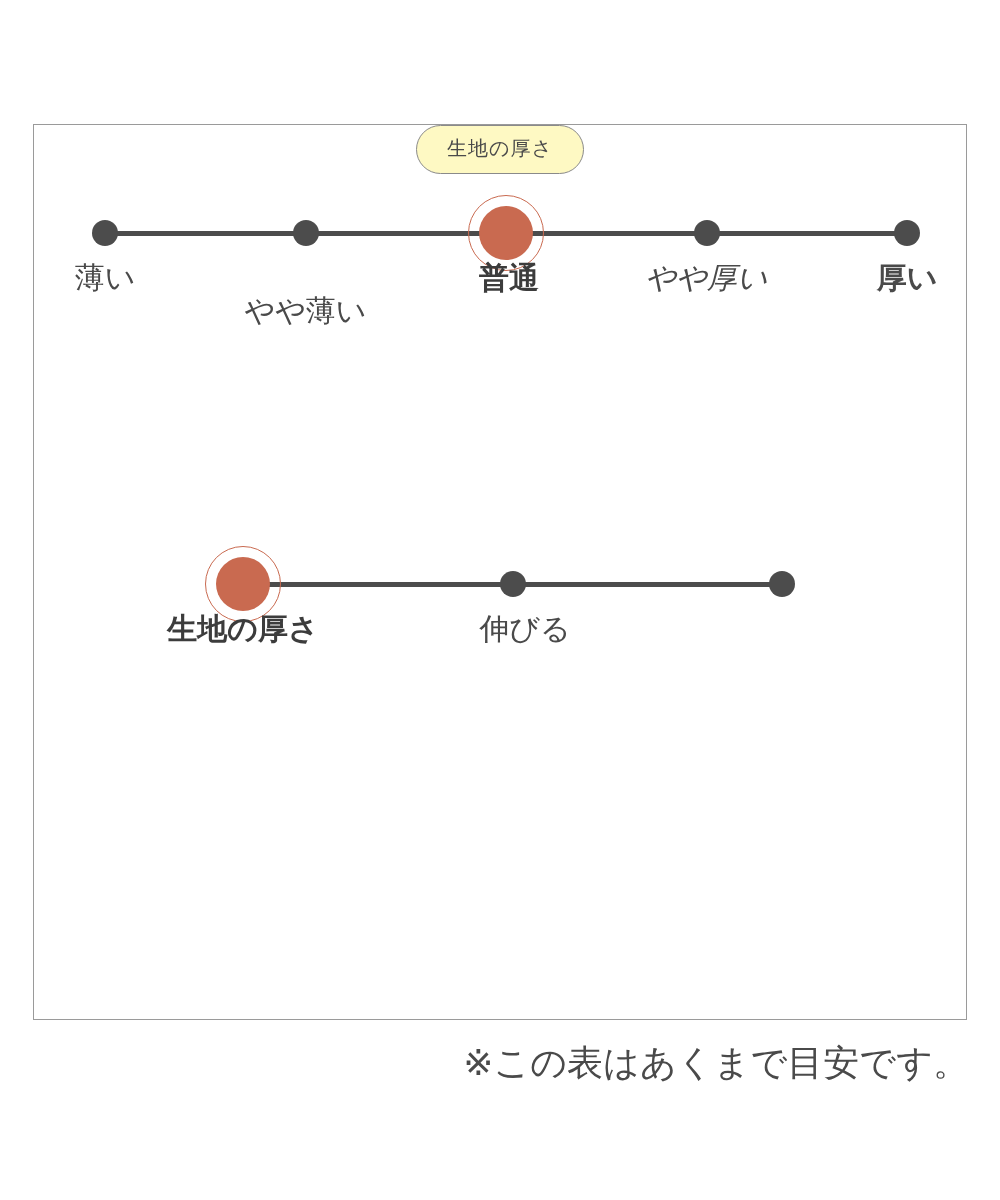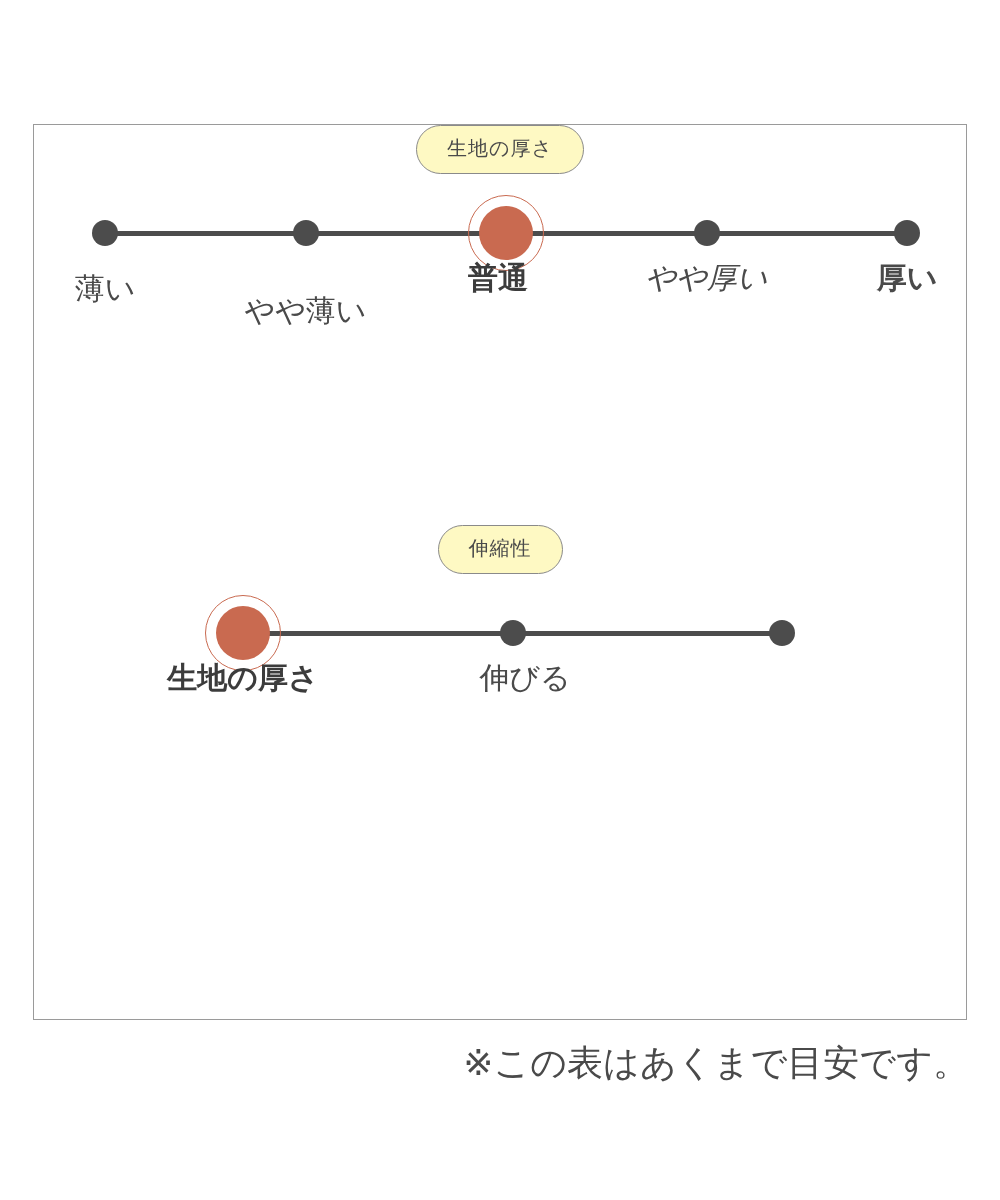--- a/index.html
+++ b/index.html
@@ -124,37 +124,34 @@
 <div id="spec-card">
 
   <div class="scale-section" id="section-thickness">
     <div class="badge-row">
       <div class="badge">生地の厚さ</div>
     </div>
     <div class="track-wrap" id="track-thickness">
 
     <div class="track-line" style="left: 71px; width: 802px;"></div>
         <div class="dot normal" style="left: 71px;"></div>
-        <div class="label" style="left: 71px; margin-top: 11px;">薄い</div>
+        <div class="label" style="left: 71px;">薄い</div>
         <div class="dot normal" style="left: 271.5px;"></div>
         <div class="label" style="left: 271.5px; margin-top: 33px;">やや薄い</div>
         <div class="dot-ring" style="left: 472px;"></div>
         <div class="dot active" style="left: 472px;"></div>
-        <div class="label active" style="left: 464px;">普通</div>
+        <div class="label active" style="left: 475px;">普通</div>
         <div class="dot normal" style="left: 672.5px;"></div>
         <div class="label" style="left: 672.5px; font-style: italic;">やや厚い</div>
         <div class="dot normal" style="left: 873px;"></div>
         <div class="label" style="left: 873px; font-weight: bold;">厚い</div>
       </div>
   </div>
 
   <div class="scale-section" id="section-stretch">
-    <div class="badge-row">
-      <div class="badge">伸縮性</div>
-    </div>
     <div class="track-wrap" id="track-stretch">
 
     <div class="track-line" style="left: 209px; width: 539px;"></div>
         <div class="dot-ring" style="left: 209px;"></div>
         <div class="dot active" style="left: 209px;"></div>
         <div class="label active" style="left: 209px;">生地の厚さ</div>
         <div class="dot normal" style="left: 478.5px;"></div>
         <div class="label" style="left: 491px;">伸びる</div>
         <div class="dot normal" style="left: 748px;"></div>
       </div>

